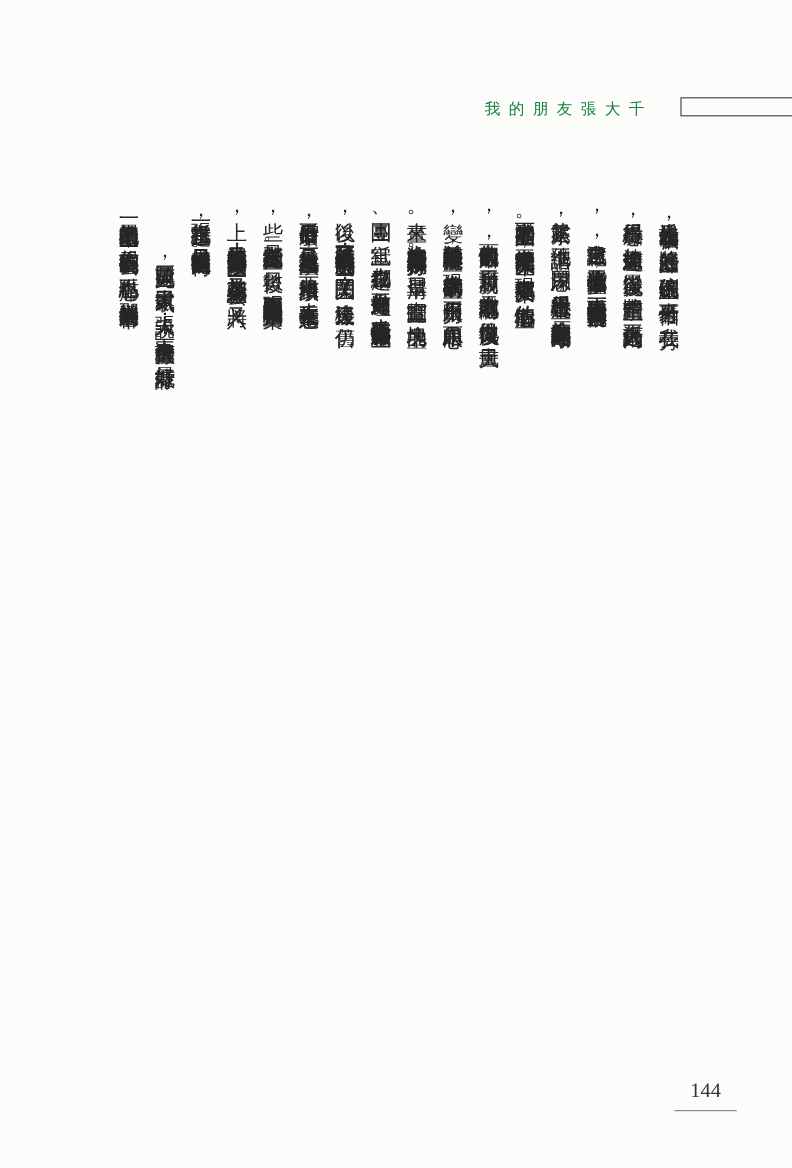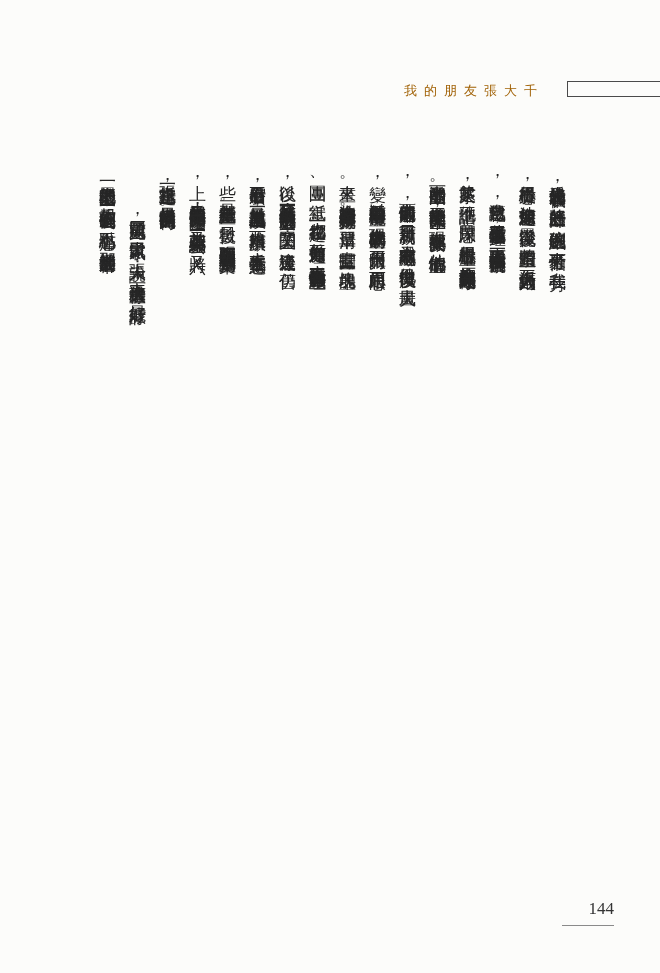--- a/index.html
+++ b/index.html
@@ -17,21 +17,21 @@
   .running-header {
     position: absolute;
     top: 80px; left: 0; right: 0;
     height: 20px;
   }
   .header-title {
     position: absolute;
     left: 404px; top: 2px;
     font-size: 13px;
     letter-spacing: 7px;
-    color: #a16207;
+    color: #15803d;
     white-space: nowrap;
   }
   .header-box {
     position: absolute;
     left: 567px; top: 1px;
     width: 95px; height: 16px;
     border: 1.5px solid #4a4a4a;
     background: #fcfcfa;
   }
   
@@ -48,21 +48,21 @@
     color: #262626;
     text-align: left;
   }
   .text-column { white-space: nowrap; }
   .text-column.indent { text-indent: 35px; }
   
   .page-number {
     position: absolute;
     left: 562px; top: 899px;
     width: 52px;
-    text-align: right;
+    text-align: center;
     font-size: 17px;
     color: #333;
     padding-bottom: 6px;
     border-bottom: 1px solid #8a8a8a;
   }
 </style>
 </head>
 <body>
 
 <div class="page">

